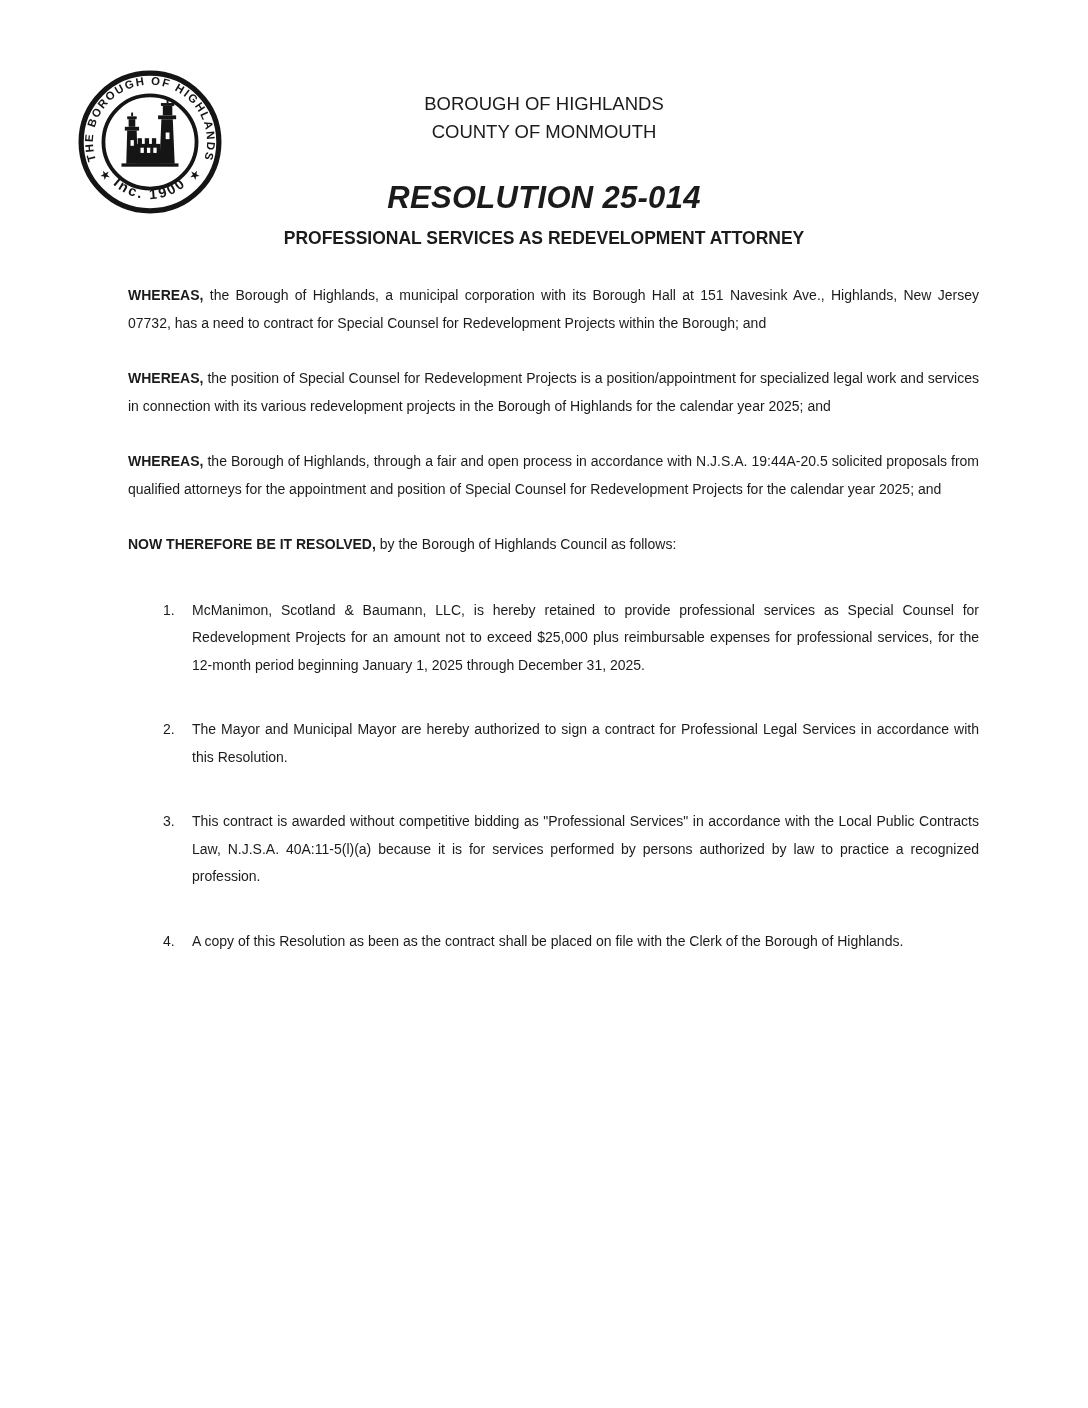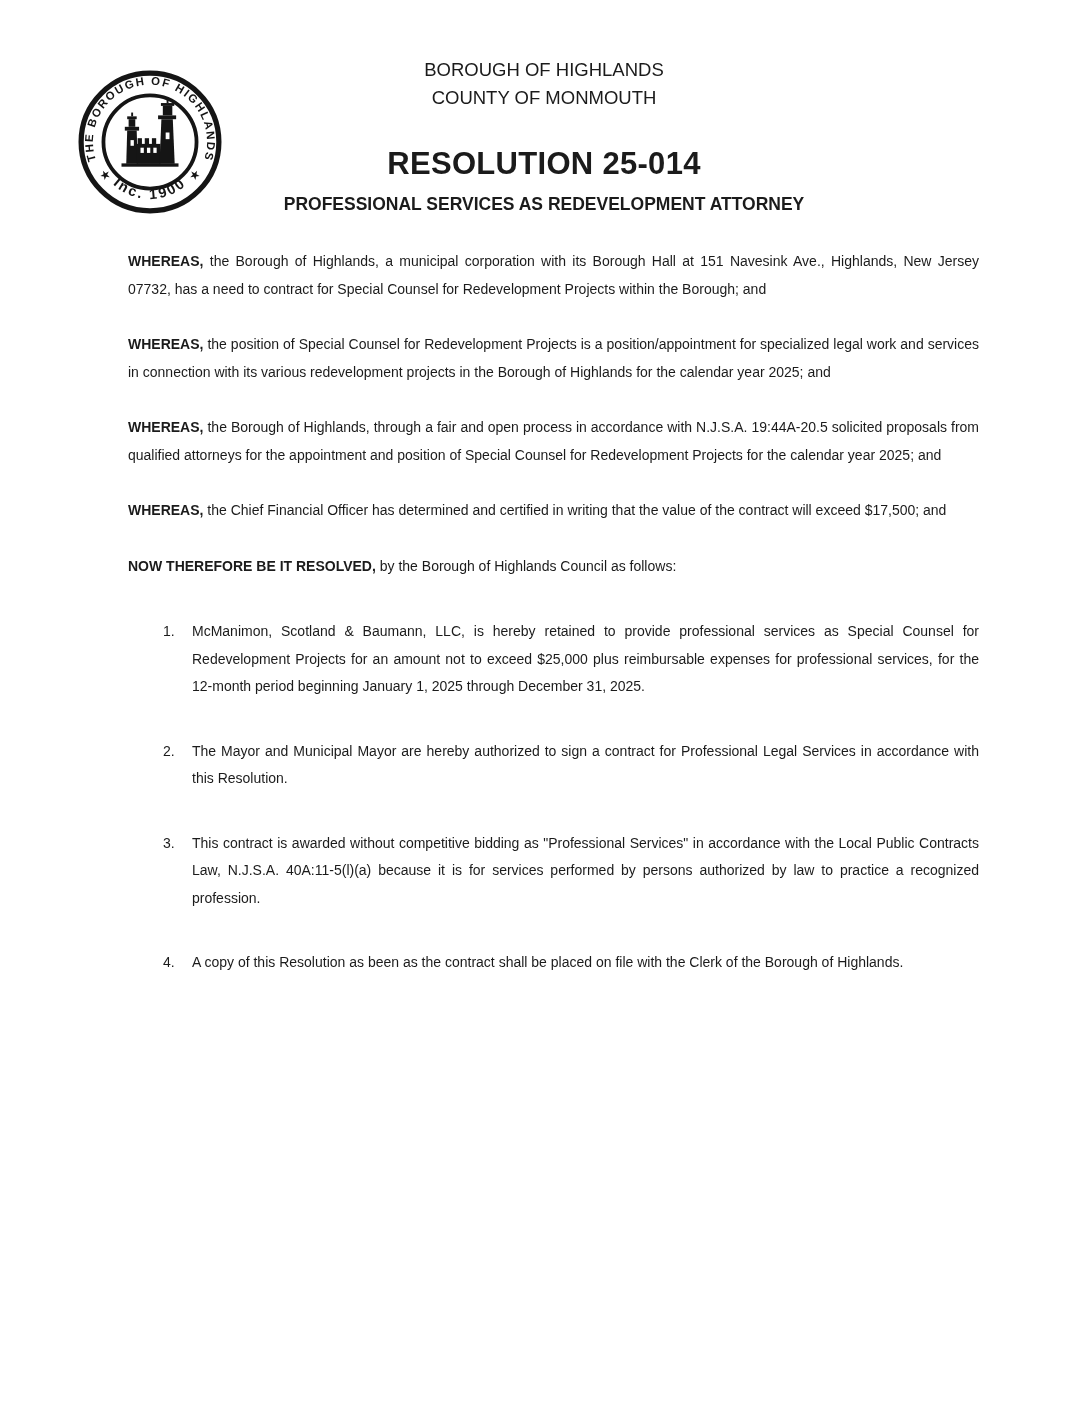--- a/index.html
+++ b/index.html
@@ -18,31 +18,32 @@
     overflow: hidden;
   }
   .seal {
     position: absolute;
     left: 74px;
     top: 66px;
     width: 152px;
     height: 152px;
   }
   .header-text {
-    padding-top: 56px;
+    padding-top: 90px;
     text-align: center;
     font-size: 18.5px;
     line-height: 28px;
   }
   .doc-title {
     margin-top: 34px;
     text-align: center;
     font-size: 31px;
     font-weight: 700;
     letter-spacing: 0.3px;
+    font-style: italic;
   }
   .doc-subtitle {
     margin-top: 9px;
     text-align: center;
     font-size: 17.5px;
     font-weight: 700;
     line-height: 27px;
   }
   .doc-body {
     margin: 30px 109px 0 128px;
@@ -135,21 +136,20 @@
   </div>
 
   <div class="doc-body">
 
     <p class="para"><span class="lead">WHEREAS,</span><span> the Borough of Highlands, a municipal corporation with its Borough Hall at 151 Navesink Ave., Highlands, New Jersey 07732, has a need to contract for Special Counsel for Redevelopment Projects within the Borough; and</span></p>
 
     <p class="para"><span class="lead">WHEREAS,</span><span> the position of Special Counsel for Redevelopment Projects is a position/appointment for specialized legal work and services in connection with its various redevelopment projects in the Borough of Highlands for the calendar year 2025; and</span></p>
 
     <p class="para"><span class="lead">WHEREAS,</span><span> the Borough of Highlands, through a fair and open process in accordance with N.J.S.A. 19:44A-20.5 solicited proposals from qualified attorneys for the appointment and position of Special Counsel for Redevelopment Projects for the calendar year 2025; and</span></p>
 
-    <p class="para"><span class="lead">WHEREAS,</span><span> the Chief Financial Officer has determined and certified in writing that the value of the contract will exceed $17,500; and</span></p>
 
 
     <p class="para"><span class="lead">NOW THEREFORE BE IT RESOLVED,</span><span> by the Borough of Highlands Council as follows:</span></p>
 
     <ol class="items">
       <li class="item">
         <span class="num">1.</span>
         <span class="text">McManimon, Scotland &amp; Baumann, LLC, is hereby retained to provide professional services as Special Counsel for Redevelopment Projects for an amount not to exceed $25,000 plus reimbursable expenses for professional services, for the 12-month period beginning January 1, 2025 through December 31, 2025.</span>
       </li>
       <li class="item">

